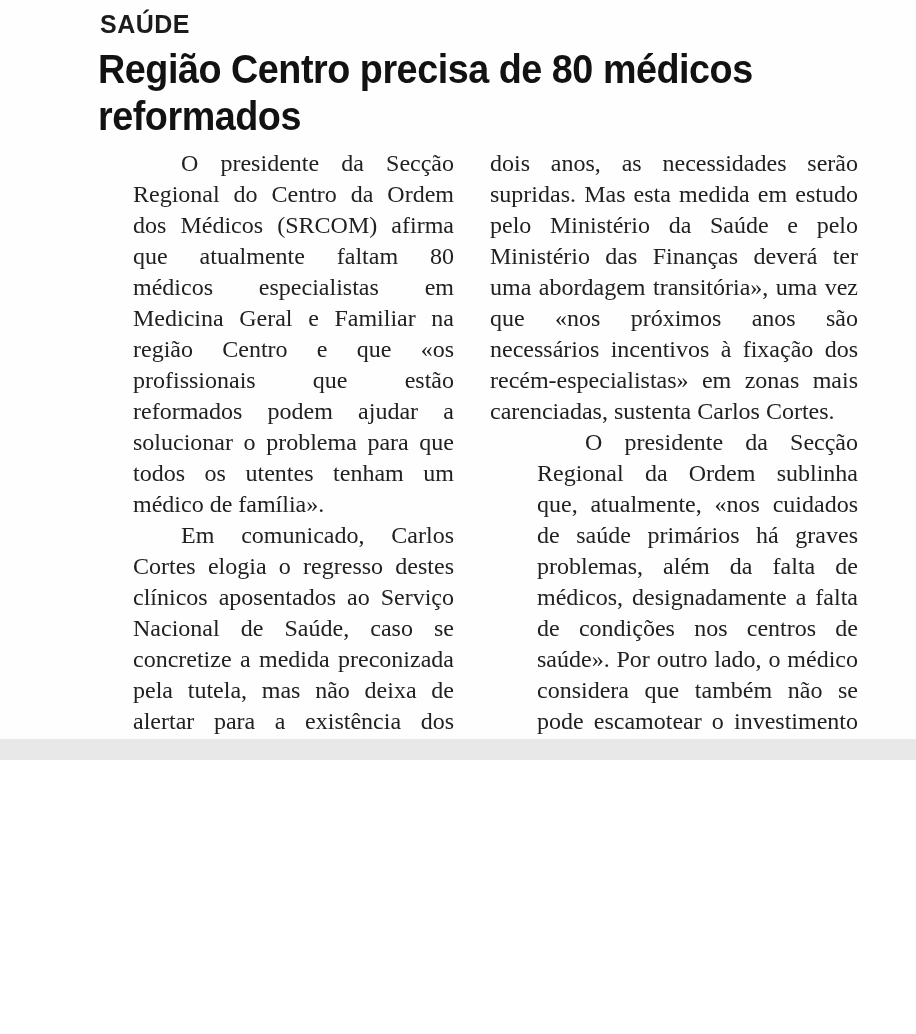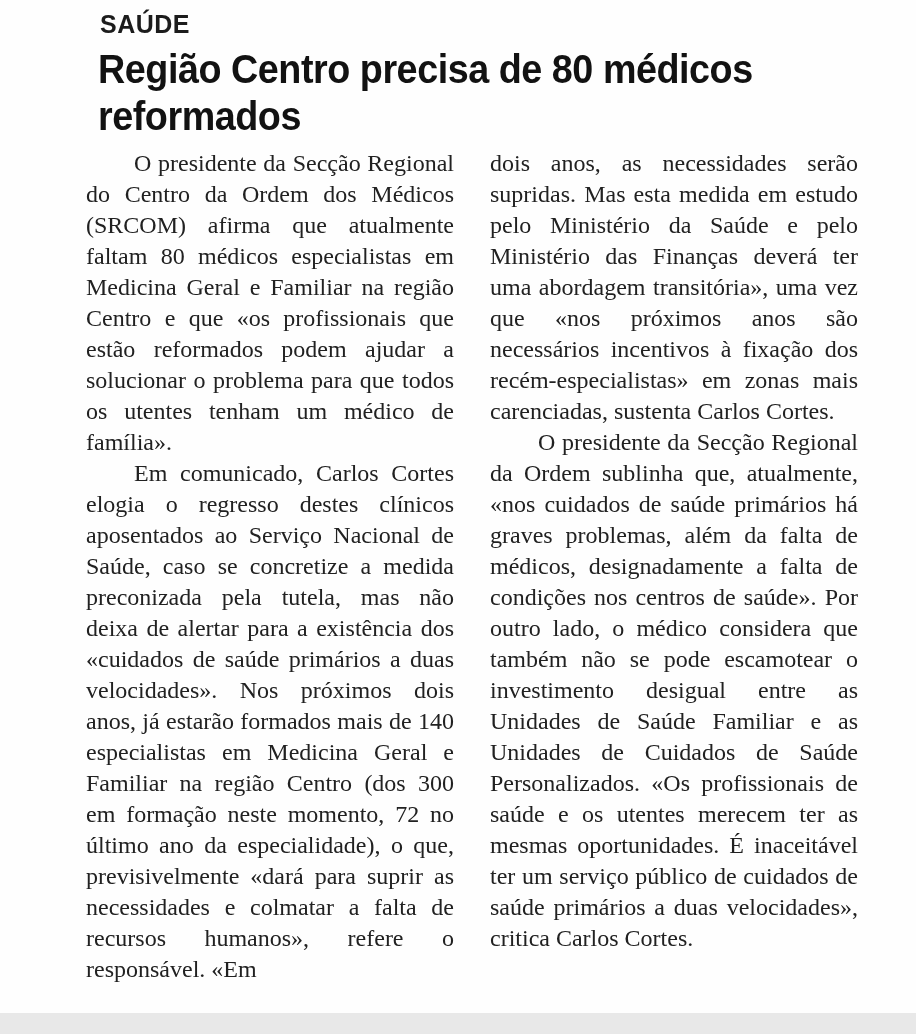--- a/index.html
+++ b/index.html
@@ -3,21 +3,21 @@
 <meta charset="utf-8">
 <style>
   html, body {
     margin: 0;
     padding: 0;
     background: #ffffff;
   }
   .page {
     position: relative;
     width: 916px;
-    height: 1034px;
+    height: 760px;
     background: #fefefe;
     overflow: hidden;
     font-family: "Liberation Serif", serif;
   }
   .kicker {
     position: absolute;
     left: 100px;
     top: 10px;
     font-family: "Liberation Sans", sans-serif;
     font-weight: bold;
@@ -56,21 +56,21 @@
     font-size: 24px;
     line-height: 31px;
     text-align: justify;
     color: #212121;
     overflow: hidden;
   }
   .col p {
     margin: 0;
     padding: 0;
   }
-  .col p.indent { text-indent: 48px; }
+  .col p.indent { text-indent: 48px; margin-left: 47px; }
   .scan-strip {
     position: absolute;
     left: 0;
     right: 0;
     bottom: 0;
     height: 21px;
     background: #e8e8e8;
   }
 </style>
 </head>

